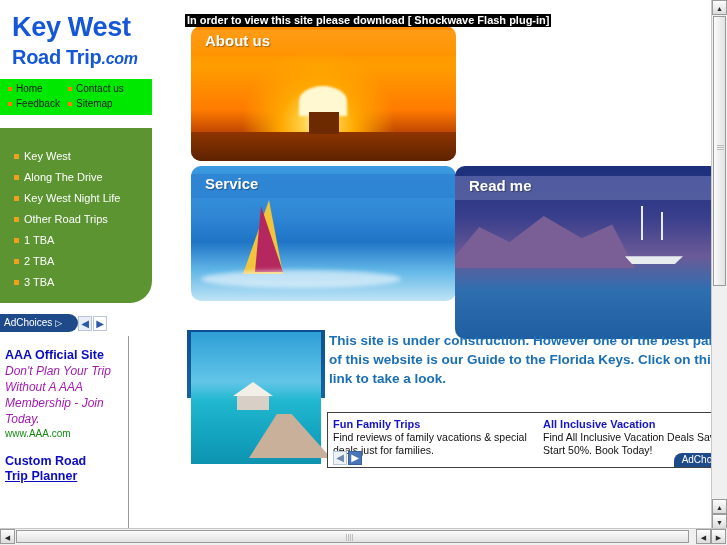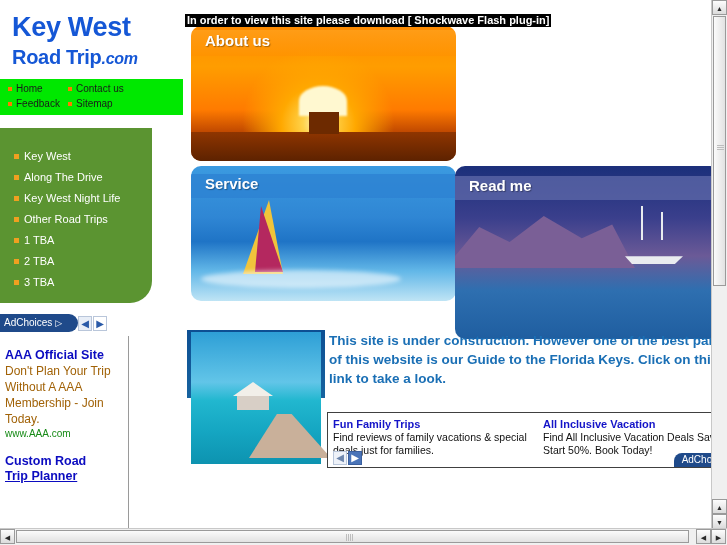--- a/index.html
+++ b/index.html
@@ -15,21 +15,21 @@
   #page{position:absolute;left:0;top:0;width:712px;height:528px;background:#ffffff;overflow:hidden;}
 
   
   #leftcol{position:absolute;left:0;top:0;width:155px;height:528px;background:#ffffff;}
 
   .logo-box{position:absolute;left:0;top:8px;width:152px;height:70px;background:#ffffff;}
   .logo-l1{position:absolute;left:12px;top:4px;font-size:27px;font-weight:bold;color:#1557d6;letter-spacing:-.3px;}
   .logo-l2{position:absolute;left:12px;top:38px;font-size:20px;font-weight:bold;color:#1557d6;letter-spacing:-.3px;white-space:nowrap;}
   .logo-com{font-style:italic;font-size:16px;}
 
-  .navbar{position:absolute;left:0;top:79px;width:152px;height:36px;background:#00e800;padding-left:48px;}
+  .navbar{position:absolute;left:0;top:79px;width:152px;height:36px;background:#00e800;}
   .navitem{position:absolute;font-size:10px;color:#1a1a1a;white-space:nowrap;}
   .navitem .bul{display:inline-block;width:4px;height:4px;background:#ff7700;margin-right:4px;vertical-align:1px;}
   .nv1{left:8px;top:4px;}
   .nv2{left:68px;top:4px;}
   .nv3{left:8px;top:19px;}
   .nv4{left:68px;top:19px;}
 
   .greenpanel{position:absolute;left:0;top:128px;width:152px;height:175px;
      background:#5b9431;border-radius:0 0 22px 0;}
   .gitem{position:absolute;font-size:11px;color:#ffffff;white-space:nowrap;}
@@ -42,21 +42,21 @@
   .adtab-l .tri{display:inline-block;margin-left:3px;font-size:9px;}
   .arrbtn{position:absolute;top:2px;width:14px;height:15px;background:#e8eef7;
           border:1px solid #b9c6da;color:#2a5aa8;font-size:10px;line-height:13px;text-align:center;box-sizing:border-box;}
   .arrprev{left:78px;}
   .arrnext{left:93px;background:#ffffff;}
 
   .sidead{position:absolute;left:0;top:336px;width:128px;height:192px;background:#ffffff;
           border-right:1px solid #9a9a9a;}
   .ad-title{font-size:12.5px;font-weight:bold;color:#0b0bc0;line-height:15px;}
   .ad-title.u{text-decoration:underline;}
-  .ad-body{font-size:12px;color:#a16207;line-height:16px;}
+  .ad-body{font-size:12px;color:#a21caf;line-height:16px;font-style:italic;}
   .ad-url{font-size:10px;color:#158a15;line-height:14px;}
   .sa-blk{position:absolute;left:5px;width:122px;}
 
   
   #main{position:absolute;left:155px;top:0;width:557px;height:528px;background:#ffffff;margin-left:28px;}
   .flashbar{position:absolute;left:2px;top:14px;height:13px;background:#000000;
      color:#ffffff;font-size:11px;font-weight:bold;line-height:13px;padding:0 2px;white-space:nowrap;z-index:6;}
 
   .tile{position:absolute;overflow:hidden;border-radius:10px;}
   .tile .caption{position:absolute;left:0;width:100%;height:26px;}

